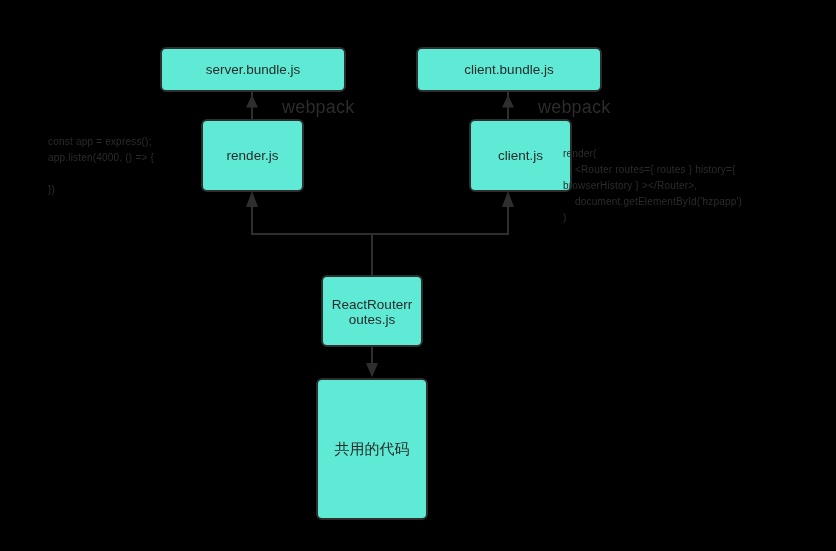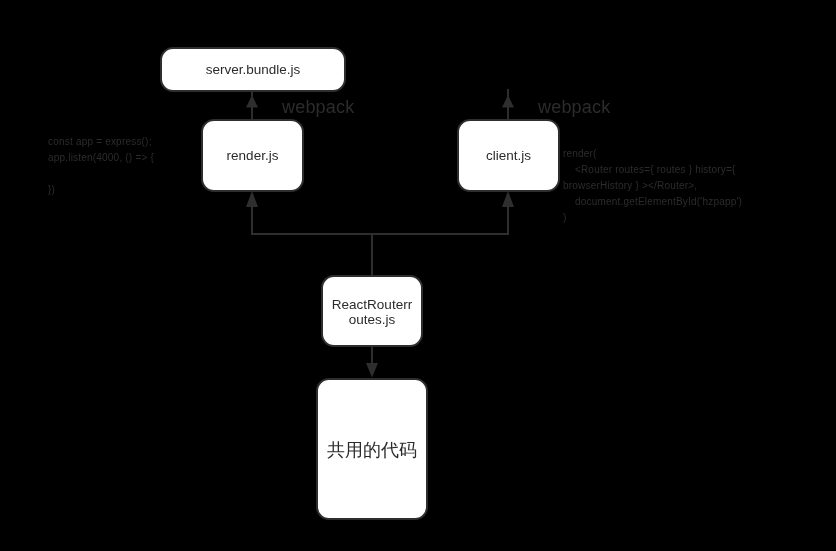--- a/index.html
+++ b/index.html
@@ -6,30 +6,30 @@
   html,body{margin:0;padding:0;}
   body{
     width:836px;height:551px;background:#000000;overflow:hidden;
     font-family:"Liberation Sans", sans-serif;
     -webkit-font-smoothing:antialiased;
   }
   #stage{position:relative;width:836px;height:551px;background:#000000;}
   svg#edges{position:absolute;left:0;top:0;width:836px;height:551px;overflow:visible;}
 
   .node{
-    position:absolute;background:#ffffff;border:2px solid #2e2e2e;border-radius:13px;
+    position:absolute;background:#5eead4;border:2px solid #2e2e2e;border-radius:6px;
     box-sizing:border-box;
     display:flex;align-items:center;justify-content:center;
     color:#2b2b2b;font-size:13.5px;line-height:15.5px;text-align:center;
     letter-spacing:0px;
   }
   .node-label{display:block;}
 
   #n-rrroutes .node-label{width:82px;word-break:break-all;line-height:15.5px;position:relative;top:1px;}
-  #n-shared .node-label{font-family:"DejaVu Sans", sans-serif;font-size:18px;position:relative;top:1px;}
+  #n-shared .node-label{font-family:"DejaVu Sans", sans-serif;font-size:15px;position:relative;top:1px;}
 
   .codeblock{
     position:absolute;color:#2c2c2c;font-size:10px;line-height:16px;
     white-space:pre;letter-spacing:0.2px;
   }
   #code-left{left:48px;top:134px;}
   #code-right{left:563px;top:146px;}
 
   .edgelabel{
     position:absolute;color:#2c2c2c;font-size:18px;line-height:16px;
@@ -65,26 +65,29 @@
     <g>
       <path d="M372 344 L372 363" stroke="#2e2e2e" stroke-width="2" fill="none"></path>
       <path d="M372 377.5 L366 363 L378 363 Z" fill="#2e2e2e"></path>
     </g>
   </svg>
 
   <div class="node" id="n-server-bundle" style="left: 160px; top: 47px; width: 186px; height: 45px;">
     <span class="node-label">server.bundle.js</span>
   </div>
 
+  <div class="node" id="n-client-bundle" style="left: 416px; top: 47px; width: 186px; height: 45px;">
+    <span class="node-label">client.bundle.js</span>
+  </div>
 
   <div class="node" id="n-server-js" style="left: 201px; top: 119px; width: 103px; height: 73px;">
     <span class="node-label">render.js</span>
   </div>
 
-  <div class="node" id="n-client-js" style="left: 457px; top: 119px; width: 103px; height: 73px;">
+  <div class="node" id="n-client-js" style="left: 469px; top: 119px; width: 103px; height: 73px;">
     <span class="node-label">client.js</span>
   </div>
 
   <div class="node" id="n-rrroutes" style="left: 321px; top: 275px; width: 102px; height: 72px; align-items: center;">
     <span class="node-label">ReactRouterroutes.js</span>
   </div>
 
   <div class="node" id="n-shared" style="left: 316px; top: 378px; width: 112px; height: 142px;">
     <span class="node-label">共用的代码</span>
   </div>

